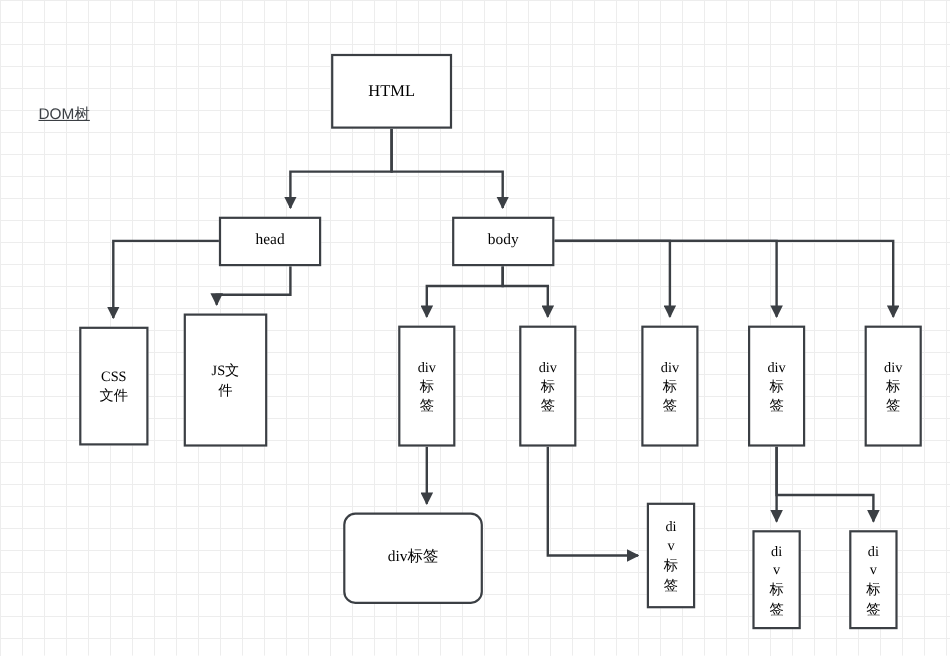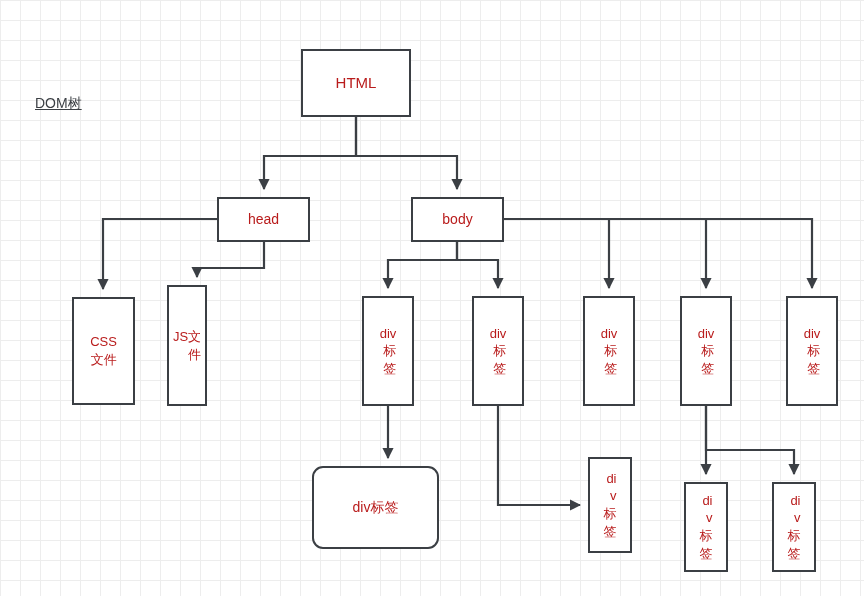--- a/index.html
+++ b/index.html
@@ -21,25 +21,26 @@
   }
   #wires{position:absolute;left:0;top:0;width:864px;height:596px;}
   .node{
     position:absolute;
     box-sizing:border-box;
     background:#ffffff;
     border:2px solid #3b3f44;
     display:flex;
     align-items:center;
     justify-content:center;
-    text-align:right;
-    color:#b91c1c;
+    text-align:center;
+    color:#000000;
     line-height:1.35;
     white-space:pre-line;
     z-index:2;
+    font-family:Liberation Serif, serif;
   }
   .lbl{
     position:absolute;
     color:#3b3f44;
     font-size:14px;
     z-index:3;
     white-space:nowrap;
   }
   .rounded{border-radius:11px;}
 </style>
@@ -66,25 +67,25 @@
         <path d="M504,219 L812,219 L812,288" marker-end="url(#arrow)"></path>
         <path d="M388,406 L388,458" marker-end="url(#arrow)"></path>
         <path d="M498,406 L498,505 L580,505" marker-end="url(#arrow)"></path>
         <path d="M706,406 L706,450 L706,474" marker-end="url(#arrow)"></path>
         <path d="M706,406 L706,450 L794,450 L794,474" marker-end="url(#arrow)"></path>
       </g>
   </svg>
 
   <div id="node-layer">
       <div class="node" style="left: 301px; top: 49px; width: 110px; height: 68px; font-size: 15px;">HTML</div>
-      <div class="node" style="left: 217px; top: 197px; width: 93px; height: 45px; font-size: 14px;">head</div>
+      <div class="node" style="left: 199px; top: 197px; width: 93px; height: 45px; font-size: 14px;">head</div>
       <div class="node" style="left: 411px; top: 197px; width: 93px; height: 45px; font-size: 14px;">body</div>
       <div class="node" style="left: 72px; top: 297px; width: 63px; height: 108px; font-size: 13px;">CSS
 文件</div>
-      <div class="node" style="left: 167px; top: 285px; width: 40px; height: 121px; font-size: 13px;">JS文
+      <div class="node" style="left: 167px; top: 285px; width: 76px; height: 121px; font-size: 13px;">JS文
 件</div>
       <div class="node" style="left: 362px; top: 296px; width: 52px; height: 110px; font-size: 13px;">div
 标
 签</div>
       <div class="node" style="left: 472px; top: 296px; width: 52px; height: 110px; font-size: 13px;">div
 标
 签</div>
       <div class="node" style="left: 583px; top: 296px; width: 52px; height: 110px; font-size: 13px;">div
 标
 签</div>

